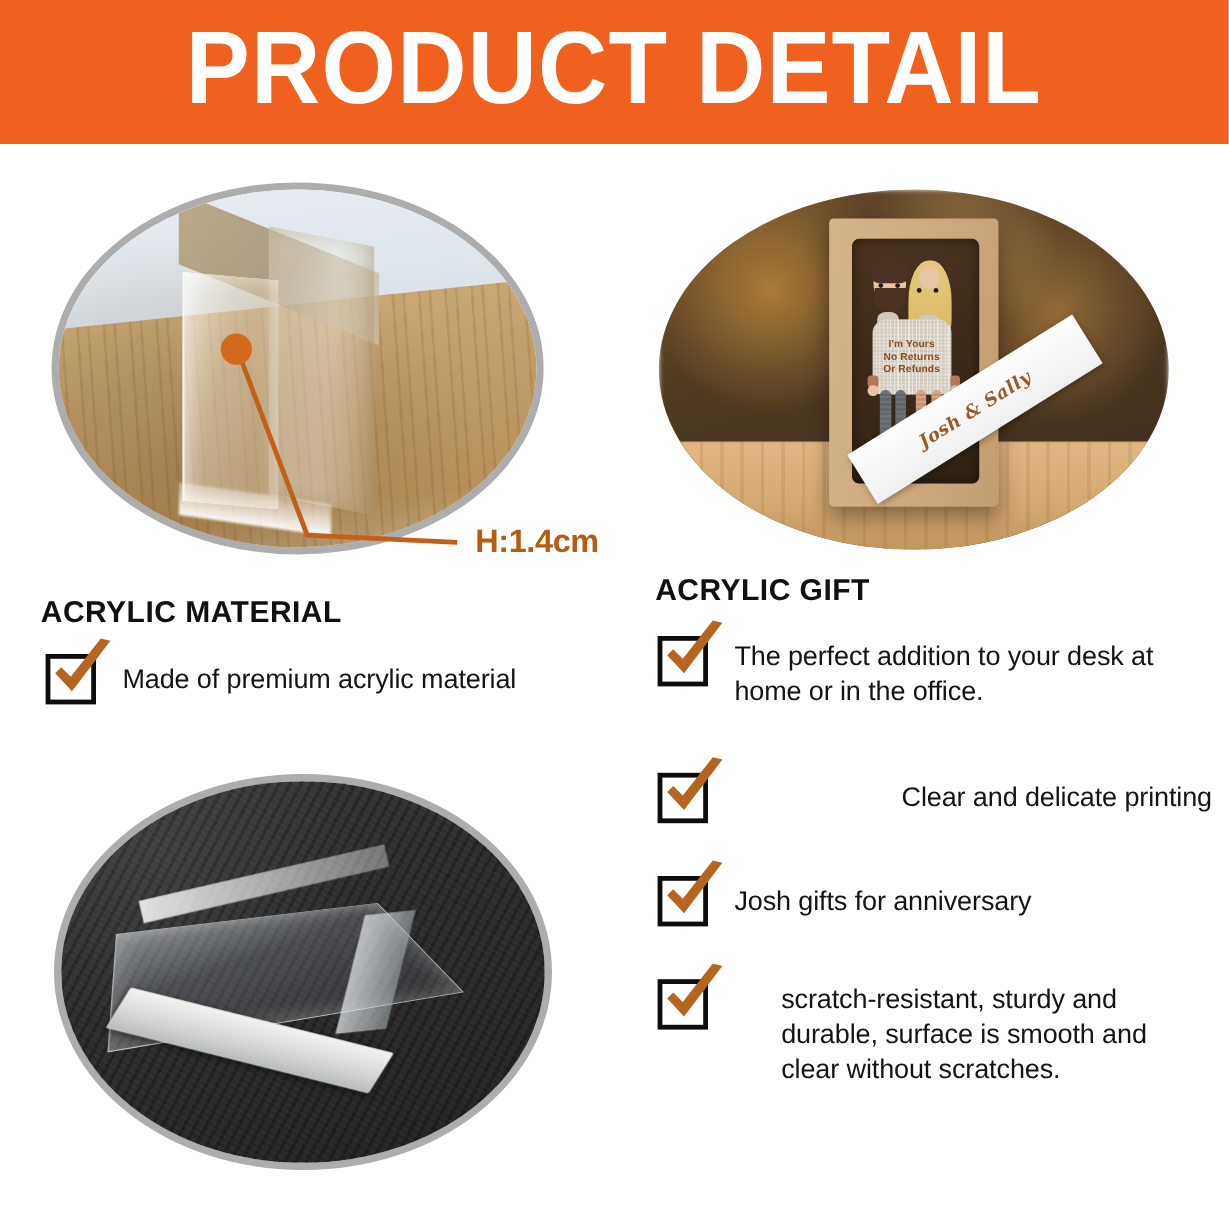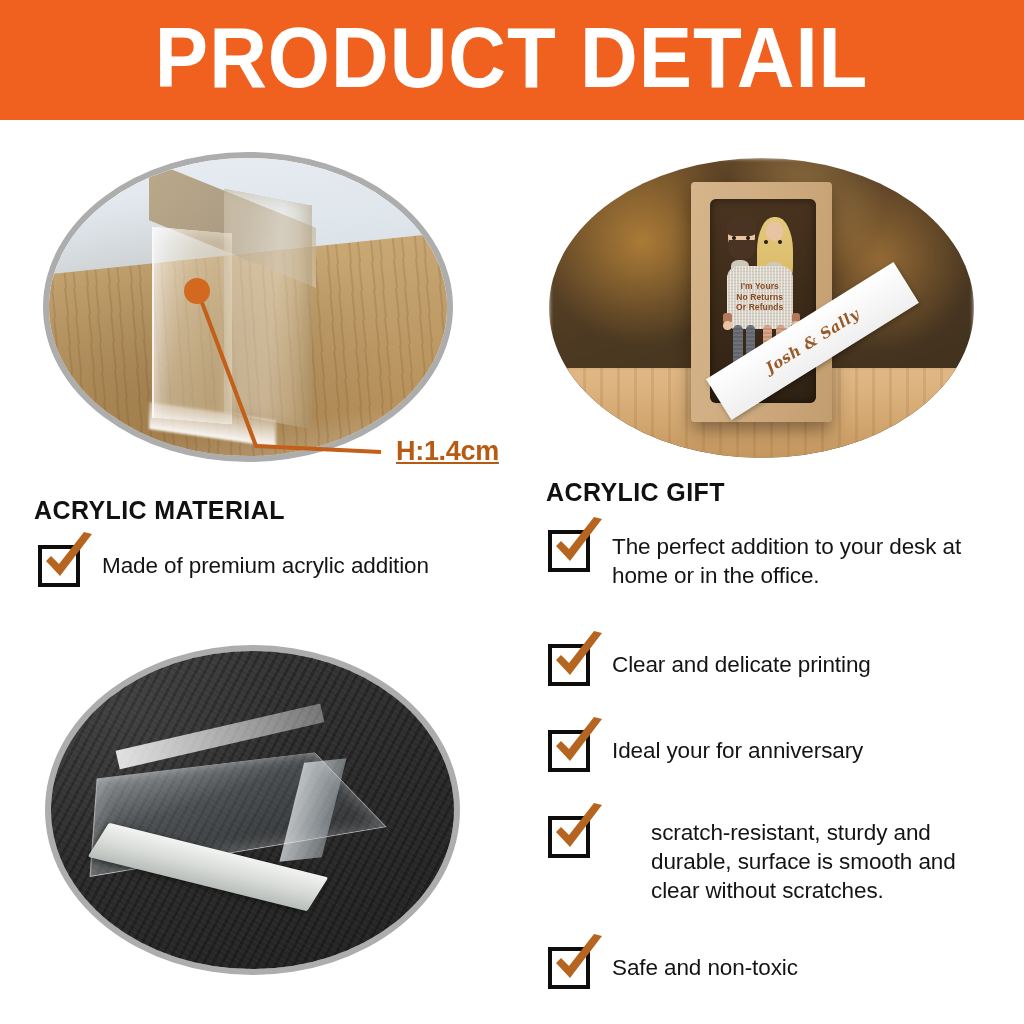--- a/index.html
+++ b/index.html
@@ -301,32 +301,32 @@
       <div class="ribbon">
         <span>Josh &amp; Sally</span>
       </div>
     </div>
   </div>
 
   <svg id="callout" viewBox="0 0 1024 1024">
     <polyline points="198,292 256,446 381,452" fill="none" stroke="#c2601a" stroke-width="4"></polyline>
     <circle cx="197" cy="291" r="13" fill="#d2691e"></circle>
   </svg>
-  <div class="callout-label" style="left:396px; top:436px;text-decoration:underline;">H:1.4cm</div>
+  <div class="callout-label" style="left:396px; top:436px;">H:1.4cm</div>
 
   <div class="section-heading" style="left:34px; top:496px;text-align:right;">ACRYLIC MATERIAL</div>
 
   <div class="feature-list" style="left:38px; top:545px; width:480px;">
     <div class="feature-item" style="margin-bottom:0;">
       <div class="checkbox">
         <svg class="tick" viewBox="0 0 58 58">
           <path d="M6 29 L20 44 L52 2 L44 0 L19 32 L11 24 Z" fill="#b5651f"></path>
         </svg>
       </div>
-      <div class="feature-text" style="margin-left:22px; margin-top:6px;">Made of premium acrylic addition</div>
+      <div class="feature-text" style="margin-left:22px; margin-top:6px;">Made of premium acrylic material</div>
     </div>
   </div>
 
   <div class="oval bordered" id="photo-acrylic-slab" style="left:45px; top:645px; width:415px; height:330px;">
     <div class="oval-inner">
       <div class="slate"></div>
       <div class="slab-top"></div>
       <div class="slab-edge2"></div>
       <div class="slab-edge"></div>
       <div class="highlight"></div>
@@ -339,50 +339,42 @@
 
     <div class="feature-item" style="margin-bottom:53px;">
       <div class="checkbox">
         <svg class="tick" viewBox="0 0 58 58">
           <path d="M6 29 L20 44 L52 2 L44 0 L19 32 L11 24 Z" fill="#b5651f"></path>
         </svg>
       </div>
       <div class="feature-text" style="margin-left:22px; margin-top:2px; max-width:405px;">The perfect addition to your desk at home or in the office.</div>
     </div>
 
+    <div class="feature-item" style="margin-bottom:44px;justify-content:space-between;">
+      <div class="checkbox">
+        <svg class="tick" viewBox="0 0 58 58">
+          <path d="M6 29 L20 44 L52 2 L44 0 L19 32 L11 24 Z" fill="#b5651f"></path>
+        </svg>
+      </div>
+      <div class="feature-text" style="margin-left:22px; margin-top:6px;">Clear and delicate printing</div>
+    </div>
+
     <div class="feature-item" style="margin-bottom:44px;">
       <div class="checkbox">
         <svg class="tick" viewBox="0 0 58 58">
           <path d="M6 29 L20 44 L52 2 L44 0 L19 32 L11 24 Z" fill="#b5651f"></path>
         </svg>
       </div>
-      <div class="feature-text" style="margin-left:22px; margin-top:6px;">Clear and delicate printing</div>
-    </div>
-
-    <div class="feature-item" style="margin-bottom:44px;">
-      <div class="checkbox">
-        <svg class="tick" viewBox="0 0 58 58">
-          <path d="M6 29 L20 44 L52 2 L44 0 L19 32 L11 24 Z" fill="#b5651f"></path>
-        </svg>
-      </div>
-      <div class="feature-text" style="margin-left:22px; margin-top:6px;">Ideal your for anniversary</div>
+      <div class="feature-text" style="margin-left:22px; margin-top:6px;">Josh gifts for anniversary</div>
     </div>
 
     <div class="feature-item" style="margin-bottom:42px;gap:39px;">
       <div class="checkbox">
         <svg class="tick" viewBox="0 0 58 58">
           <path d="M6 29 L20 44 L52 2 L44 0 L19 32 L11 24 Z" fill="#b5651f"></path>
         </svg>
       </div>
       <div class="feature-text" style="margin-left:22px; margin-top:2px; max-width:420px;">scratch-resistant, sturdy and durable, surface is smooth and clear without scratches.</div>
     </div>
 
-    <div class="feature-item">
-      <div class="checkbox">
-        <svg class="tick" viewBox="0 0 58 58">
-          <path d="M6 29 L20 44 L52 2 L44 0 L19 32 L11 24 Z" fill="#b5651f"></path>
-        </svg>
-      </div>
-      <div class="feature-text" style="margin-left:22px; margin-top:6px;">Safe and non-toxic</div>
-    </div>
   </div>
 
 </div>
 
 </body></html>

